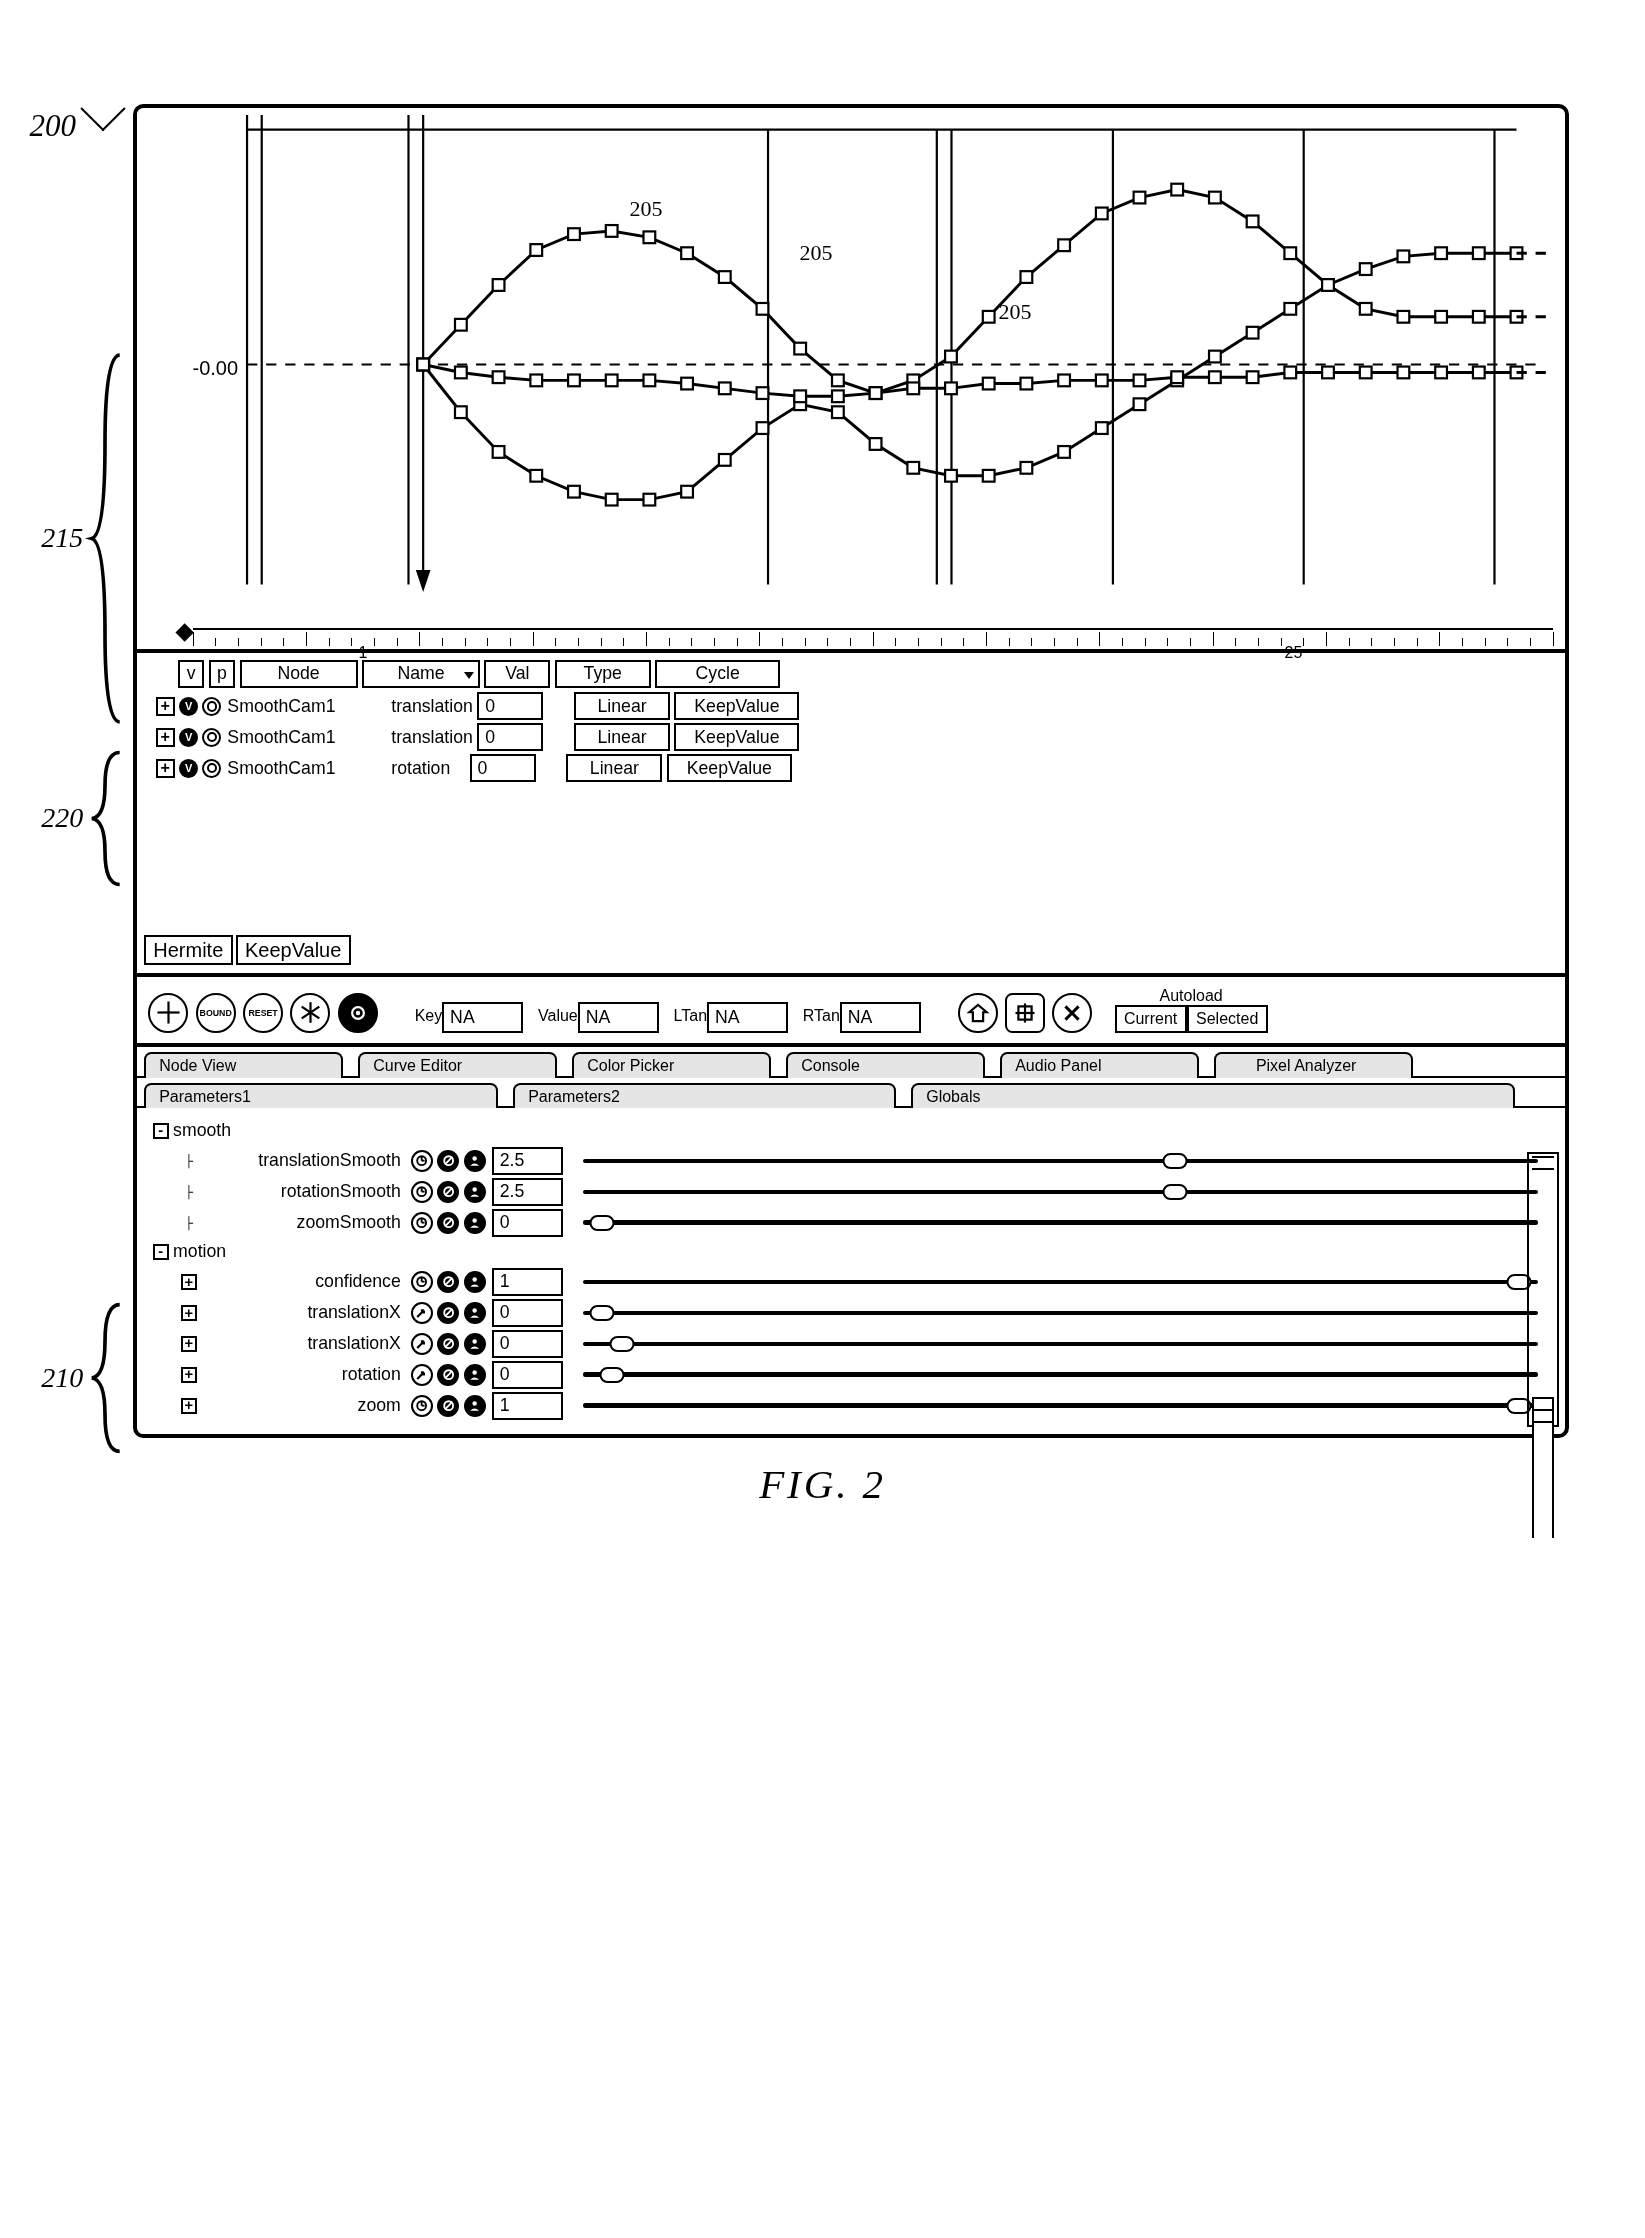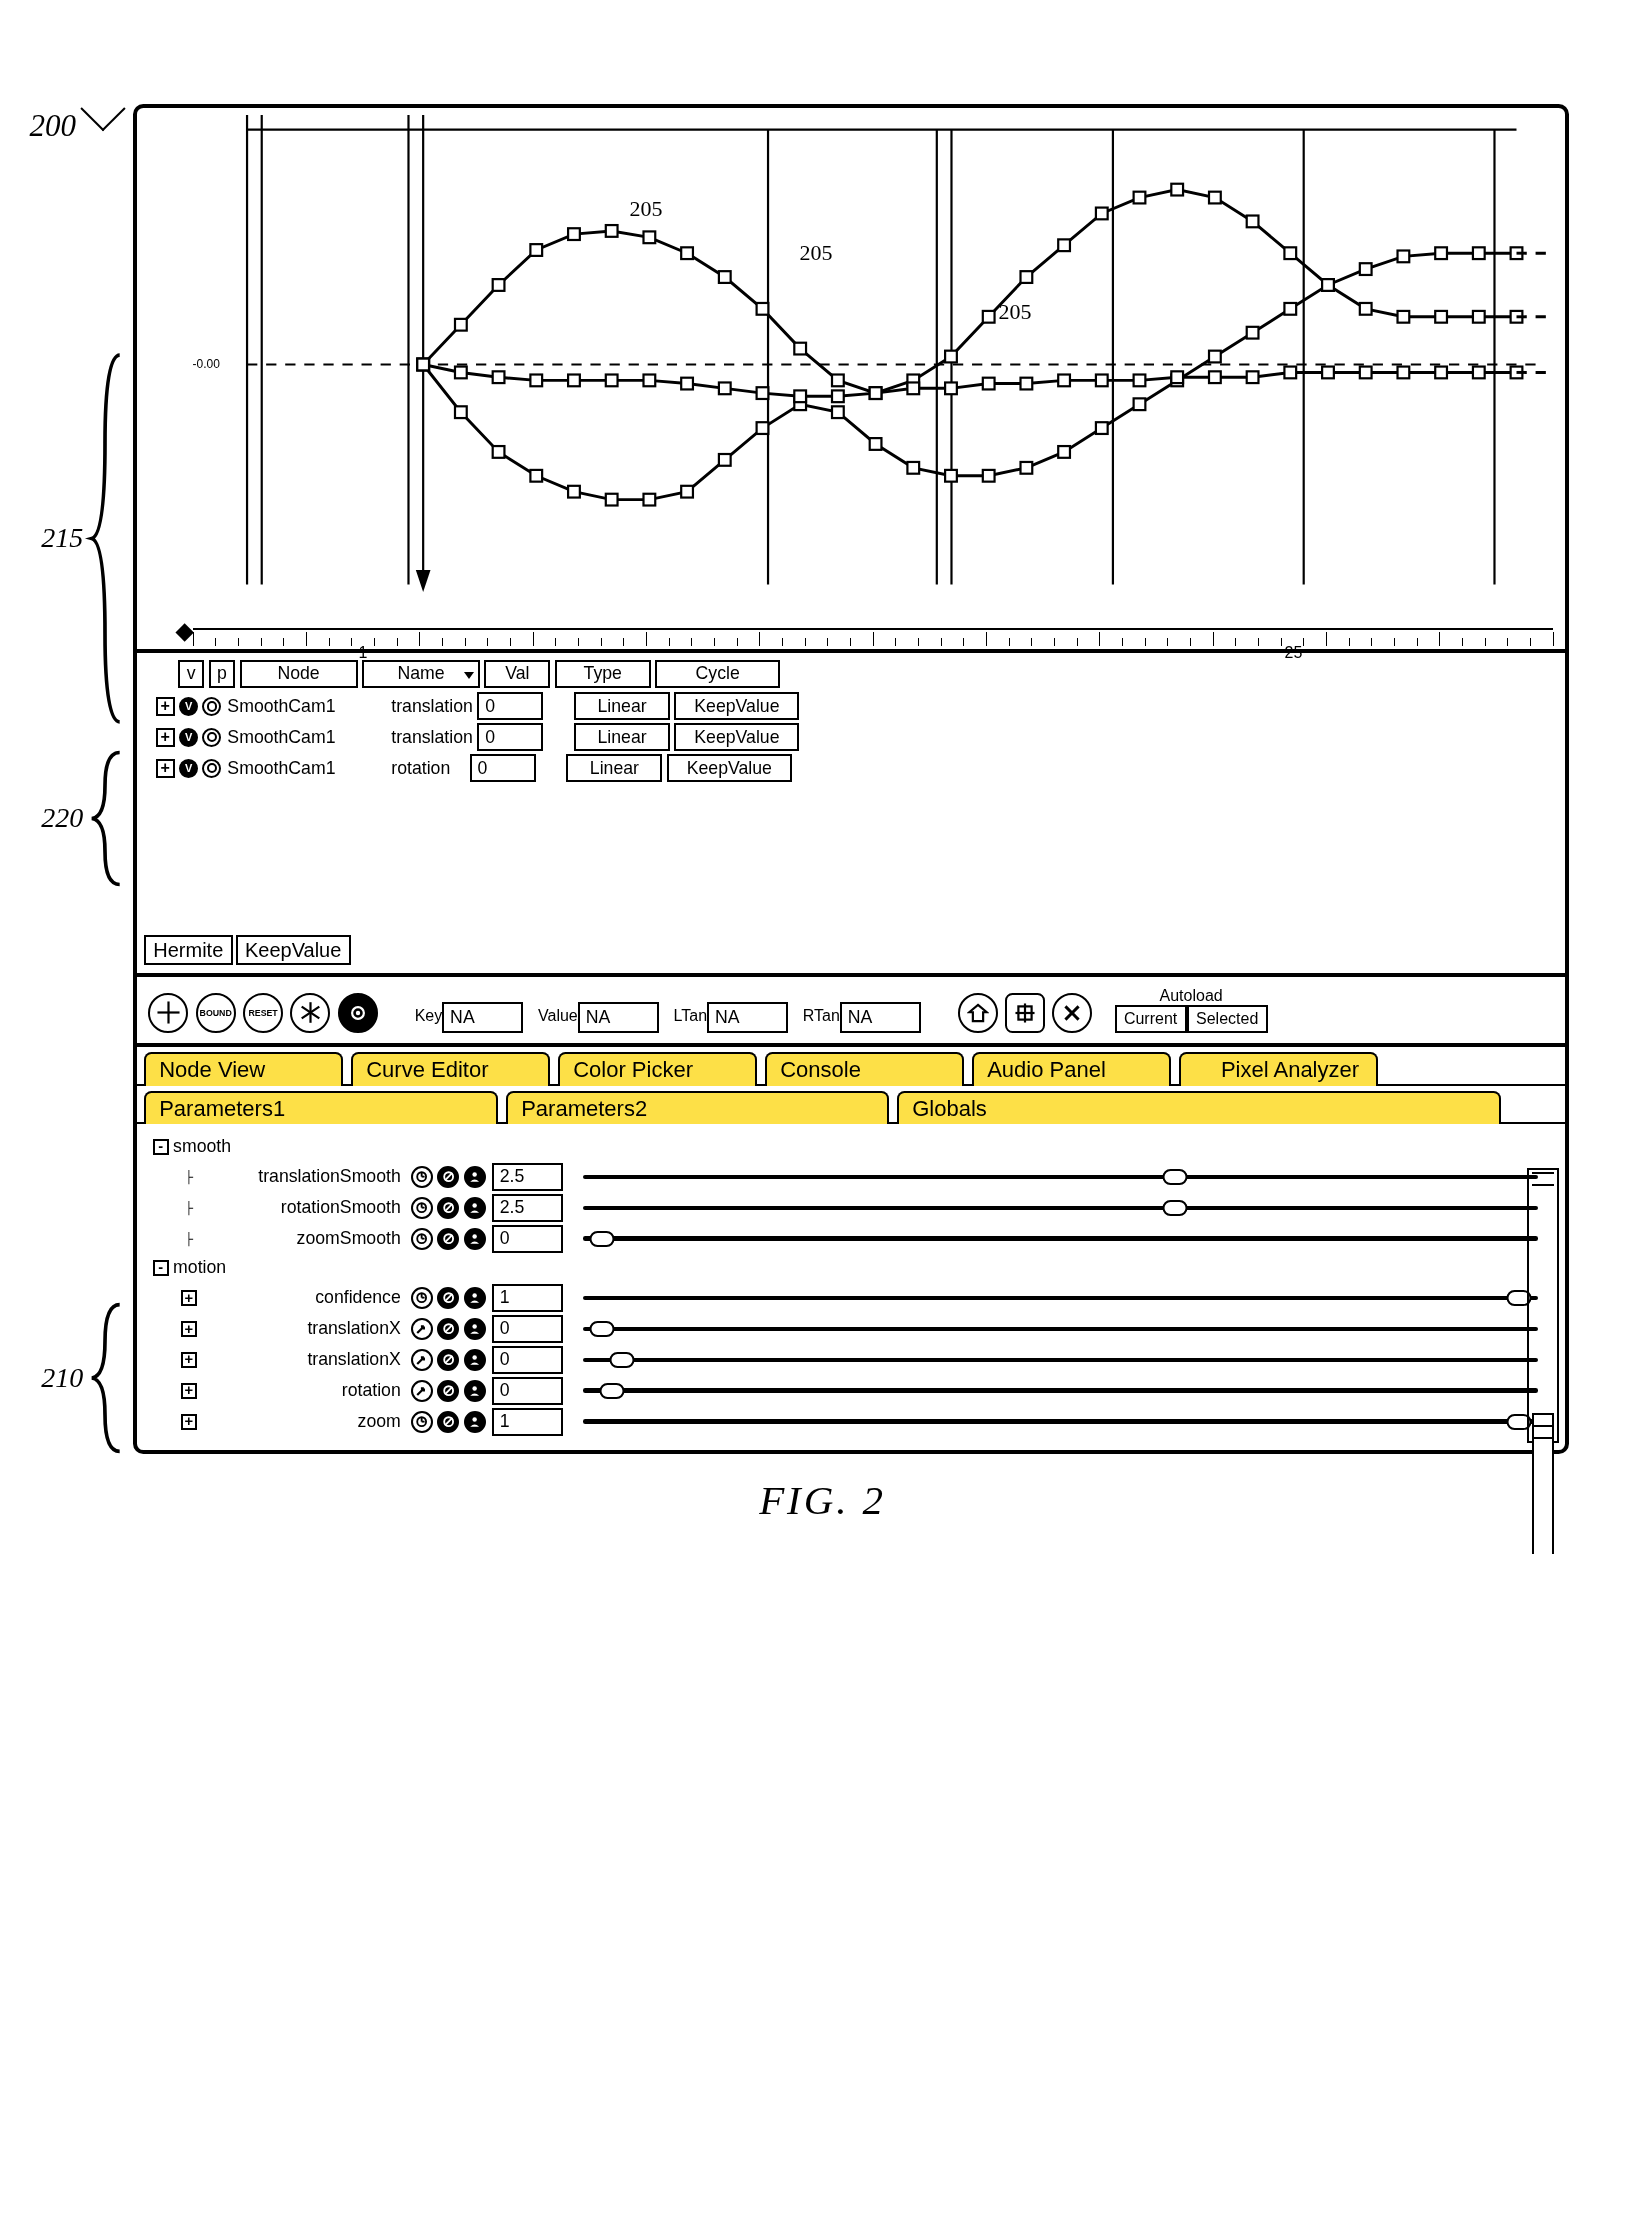--- a/index.html
+++ b/index.html
@@ -12,21 +12,21 @@
   .callout.top::after { content: ""; display: inline-block; margin-left: 5.9px; border-right: 2.9px solid black; border-bottom: 2.9px solid black; width: 29.5px; height: 29.5px; transform: rotate(45deg) translate(-4.4px,-11.8px); }
   .side-brace { position: absolute; font-size: 28px; font-style: italic; font-family: "Times New Roman", serif; display: flex; align-items: center; }
   .side-brace svg { display: block; }
 
   .frame { margin-left: 103px; margin-top: 74px; border: 4.4px solid black; border-radius: 10.3px; width: 1436px; padding: 0; position: relative; }
 
   
   .graph-panel { border-bottom: 4.4px solid black; height: 545px; position: relative; padding: 7.4px 11.8px 0 22px; }
   .graph-inner { position: relative; width: 100%; height: 501px; }
   .graph-inner svg { position: absolute; inset: 0; }
-  .axis-y-label { position:absolute; left: 34px; top: 242px; font-size: 12px; }
+  .axis-y-label { position:absolute; left: 34px; top: 242px; font-size: 20px; }
   .ruler { position: absolute; bottom: 2.9px; left: 56px; right: 11.8px; height: 29.5px; }
   .ruler .diamond { position:absolute; left: -14.7px; bottom: 5.9px; width: 13.3px; height: 13.3px; background: black; transform: rotate(45deg);}
   .ruler .ticks { position:absolute; left: 0; right: 0; bottom: 0; height: 17.7px; border-top: 2.2px solid black;}
   .ruler .tick { position:absolute; bottom: 0; width: 0.7px; height: 8.8px; background: black; }
   .ruler .lbl { position:absolute; bottom: -16px; font-size: 16px; }
 
   .chart-callout { position:absolute; font-size: 22px; font-family: "Times New Roman", serif; }
 
   
   .table-panel { border-bottom: 4.4px solid black; padding: 7.4px 11.8px; height: 324px; position: relative; }
@@ -62,21 +62,21 @@
   .tool-grp { display:flex; align-items:center; margin-left: 7.4px;}
   .tool-grp .lbl { font-size: 16px; margin-bottom: 1.5px;}
   .tool-grp .fld { border:2.2px solid black; min-width: 81px; padding: 2.9px 5.9px; font-size: 17.7px; text-align:left;}
   .autoload { display:flex; flex-direction:column; align-items:center; margin-left: 14.7px;}
   .autoload .lbl { font-size: 16px; }
   .autoload .row { display:flex;}
   .autoload .btn { border:2.2px solid black; padding: 2.9px 7.4px; font-size: 16px;}
 
   
   .tabs-row { display:flex; border-bottom: 2.9px solid black; padding: 0 7.4px; margin-top: 0; background: white;}
-  .tab { border: 2.2px solid black; border-bottom: none; border-top-left-radius: 7.4px; border-top-right-radius: 7.4px; padding: 2.9px 13.3px; font-size: 22px; margin-right: 8px; margin-top: 2.9px; background: #fde047; position:relative; top:2.2px;}
+  .tab { border: 2.2px solid black; border-bottom: none; border-top-left-radius: 7.4px; border-top-right-radius: 7.4px; padding: 2.9px 13.3px; font-size: 16px; margin-right: 15px; margin-top: 2.9px; background: #e5e5e5; position:relative; top:2.2px;}
 
   
   .params-panel { padding: 7.4px 11.8px 11.8px 11.8px; position:relative; }
   .param-grp-hdr { display:flex; align-items:center; gap:4.4px; font-size: 17.7px; margin: 4.4px 0 5.9px 4.4px;}
   .tree-toggle { width: 16px; height: 16px; border: 2.2px solid black; display:inline-flex; align-items:center; justify-content:center; font-size:14.7px; font-weight:bold; line-height:1;}
   .param-row { display:flex; align-items:center; margin: 2.9px 0 2.9px 22px; gap: 5.9px;}
   .param-row .tree { width: 37px; text-align:center; }
   .param-row .name { width: 192px; text-align:right; font-size: 17.7px; padding-right: 4.4px;}
   .param-row .picos { display:flex; gap:4.4px;}
   .p-ico { width: 22px; height:22px; border:2.2px solid black; border-radius:50%; display:inline-flex; align-items:center; justify-content:center; font-size:11.8px; font-weight:bold; position:relative;}

